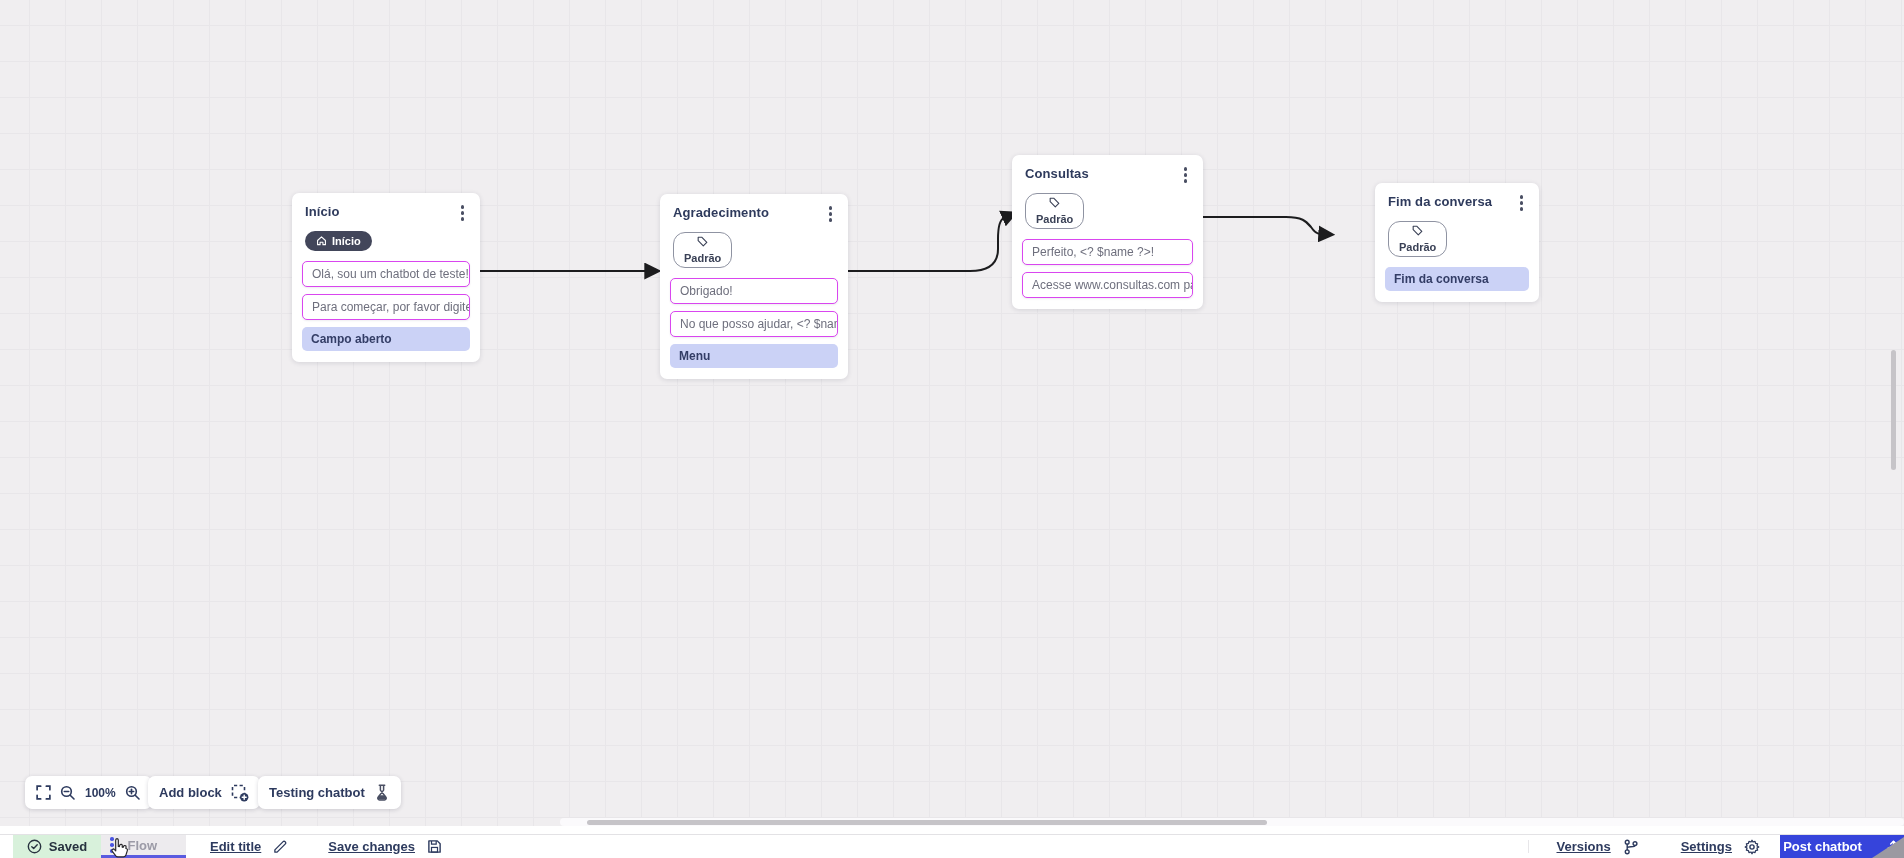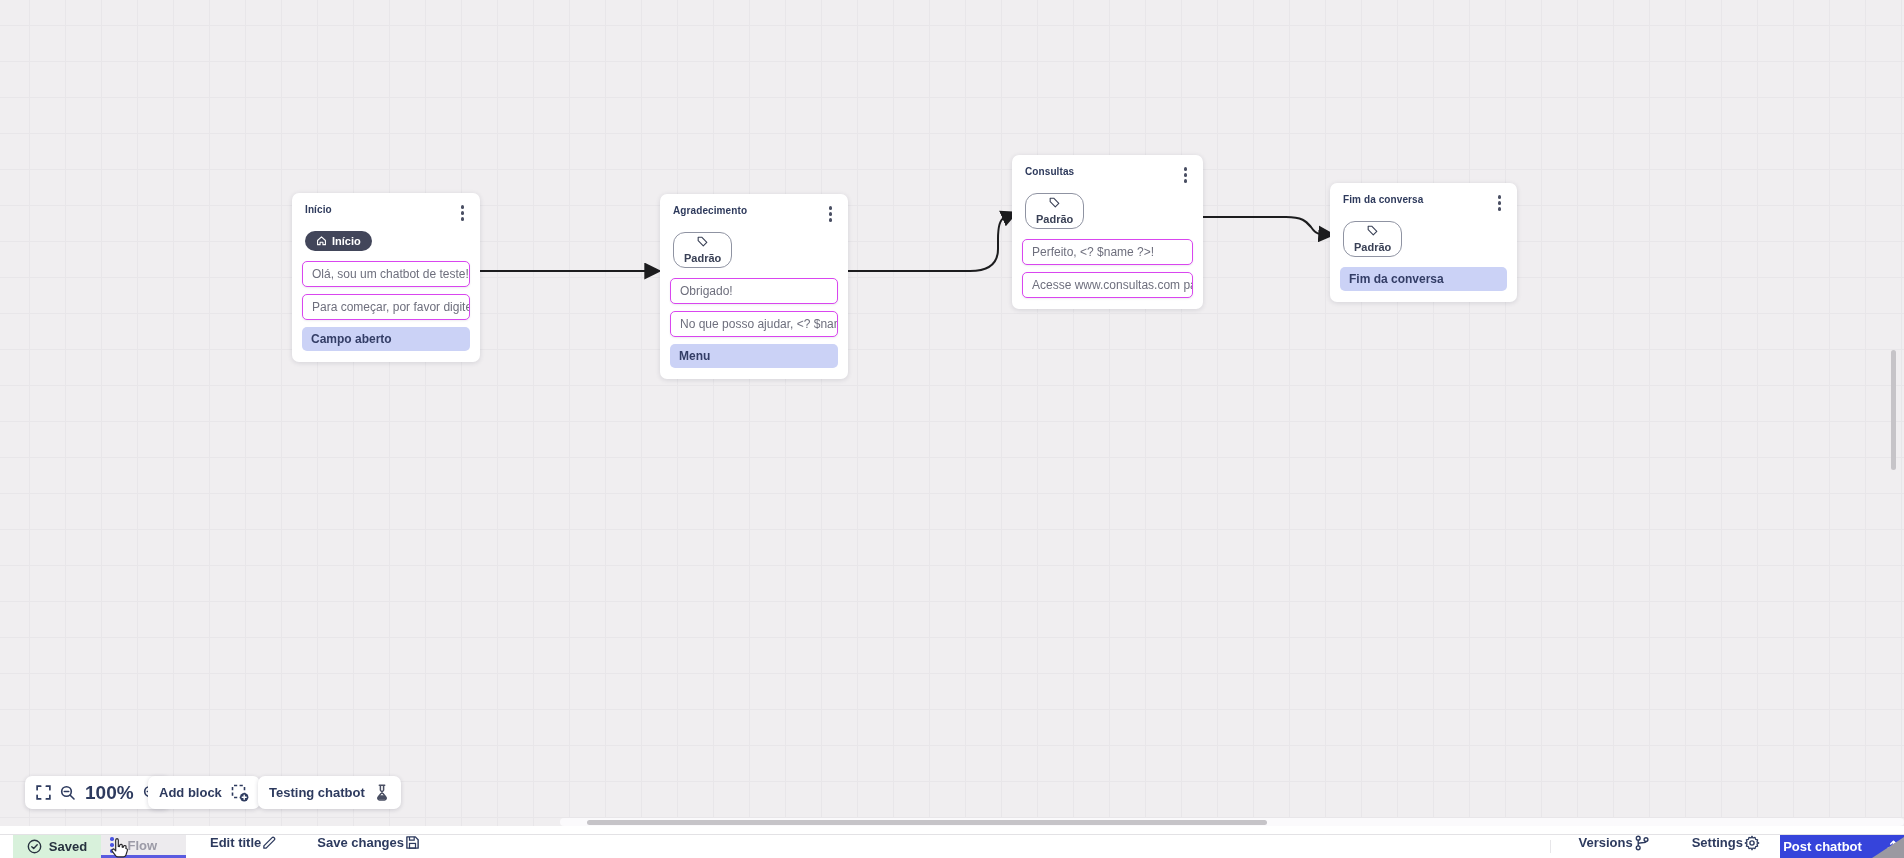--- a/index.html
+++ b/index.html
@@ -20,21 +20,21 @@
   svg.wires { position:absolute; left:0; top:0; pointer-events:none; }
 
   
   .node {
     position:absolute; background:#fff; border-radius:7px;
     box-shadow:0 1px 5px rgba(45,45,70,.14);
     padding:11px 10px 11px;
   }
   .node-head { display:flex; justify-content:space-between; align-items:flex-start;
     padding:0 3px; margin-bottom:9px; }
-  .node-title { font-size:10px; font-weight:700; color:#2e3a5c; letter-spacing:.1px; }
+  .node-title { font-size:13px; font-weight:700; color:#2e3a5c; letter-spacing:.1px; }
   .kebab { display:flex; flex-direction:column; gap:2.5px; padding:1px 3px; cursor:pointer; }
   .kebab i { width:3.5px; height:3.5px; border-radius:50%; background:#4a4f63; }
   .badge-start { display:inline-flex; align-items:center; gap:5px;
     background:#42465a; color:#fff; font-size:11px; font-weight:700;
     border-radius:12px; padding:4px 11px; margin:0 3px 10px; }
   .tag-pill { display:inline-flex; align-items:center; gap:5px;
     border:1.3px solid #8f93a2; color:#3a4156; background:#fff;
     font-size:11px; font-weight:700; border-radius:12px; padding:3px 10px; margin:0 3px 10px;flex-direction:column; }
   .msg { background:#fff; border:1px solid #d946ef;
     box-shadow:0 1px 2px rgba(60,60,85,.09);
@@ -42,42 +42,42 @@
     margin-bottom:7px; white-space:nowrap; overflow:hidden; }
   .hl { background:#cbd2f6; border-radius:5px; padding:5px 9px;
     font-size:12px; color:#333d66; font-weight:700; white-space:nowrap; overflow:hidden; }
 
   
   .tool-card { position:absolute; top:776px; height:33px; background:#fff;
     border-radius:7px; box-shadow:0 1px 4px rgba(40,40,60,.18);
     display:flex; align-items:center; color:#2d3a5e;
     font-size:13px; font-weight:700; padding:0 11px; gap:9px; }
   .tool-card svg { display:block; }
-  .zoom-level { font-size:19px; }
+  .zoom-level { font-size:12px; }
 
   
   .hscroll-track { position:absolute; left:560px; top:818px; width:1344px; height:8px;
     background:#fbfafc; border-radius:4px; }
   .hscroll-thumb { position:absolute; left:587px; top:820px; width:680px; height:5px;
     background:#c6c4c8; border-radius:3px; }
   .vscroll-thumb { position:absolute; left:1891px; top:350px; width:5px; height:120px;
     background:#c6c4c8; border-radius:3px; }
 
   
   .statusbar { position:absolute; left:0; bottom:0; width:1904px; height:24px;
     background:#fff; border-top:1px solid #e3e2e5; display:flex; align-items:stretch;
     font-size:13px; font-weight:700; color:#2d3a5e;padding-left:13px; }
   .saved-chip { width:88px; background:#d8f1db; display:flex; align-items:center;
     justify-content:center; gap:7px; color:#27323f; }
   .flow-tab { width:85px; background:#edebee; border-bottom:3px solid #5a5be0;
     display:flex; align-items:center; gap:14px; padding-left:9px; cursor:pointer; }
   .flow-tab .kebab-bar { display:flex; flex-direction:column; gap:2.5px; }
   .flow-tab .kebab-bar i { width:3.5px; height:3.5px; border-radius:50%; background:#4a55e1; }
   .flow-label { color:#9b9aa6; }
-  .bar-btn { display:flex; gap:1px; cursor:pointer; }
+  .bar-btn { display:flex; align-items:center; gap:12px; cursor:pointer;text-decoration:underline; }
   .bar-spacer { flex:1; }
   .bar-divider { width:1px; background:#e7e6e9; margin:5px 0; }
   .post-btn { width:124px; background:#3644db; color:#fff; display:flex;
     align-items:center; justify-content:center; gap:24px; cursor:pointer;
     position:relative; overflow:hidden; }
   .corner-fold { position:absolute; right:0; bottom:0; width:0; height:0;
     border-left:32px solid transparent; border-bottom:21px solid #9b99a1; }
 
   .cursor { position:absolute; left:107px; top:836px; pointer-events:none; z-index:50; }
 </style>
@@ -157,21 +157,21 @@
         <svg width="11" height="11" viewBox="0 0 14 14">
           <path d="M1.5,6 V1.5 H6 L12.5,8 L8,12.5 z" fill="none" stroke="#3a4156" stroke-width="1.4" stroke-linejoin="round"></path>
         </svg>
         <span>Padrão</span>
       </span>
     </div>
     <div class="msg">Perfeito, &lt;? $name ?&gt;!</div>
     <div class="msg" style="margin-bottom:0">Acesse www.consultas.com par...</div>
   </div>
 
-  <div class="node" style="left:1330px;top:183px;width:187px">
+  <div class="node" style="left:1375px;top:183px;width:164px">
     <div class="node-head">
       <span class="node-title">Fim da conversa</span>
       <span class="kebab">
           <i></i>
           <i></i>
           <i></i>
         </span>
     </div>
     <div>
       <span class="tag-pill">

